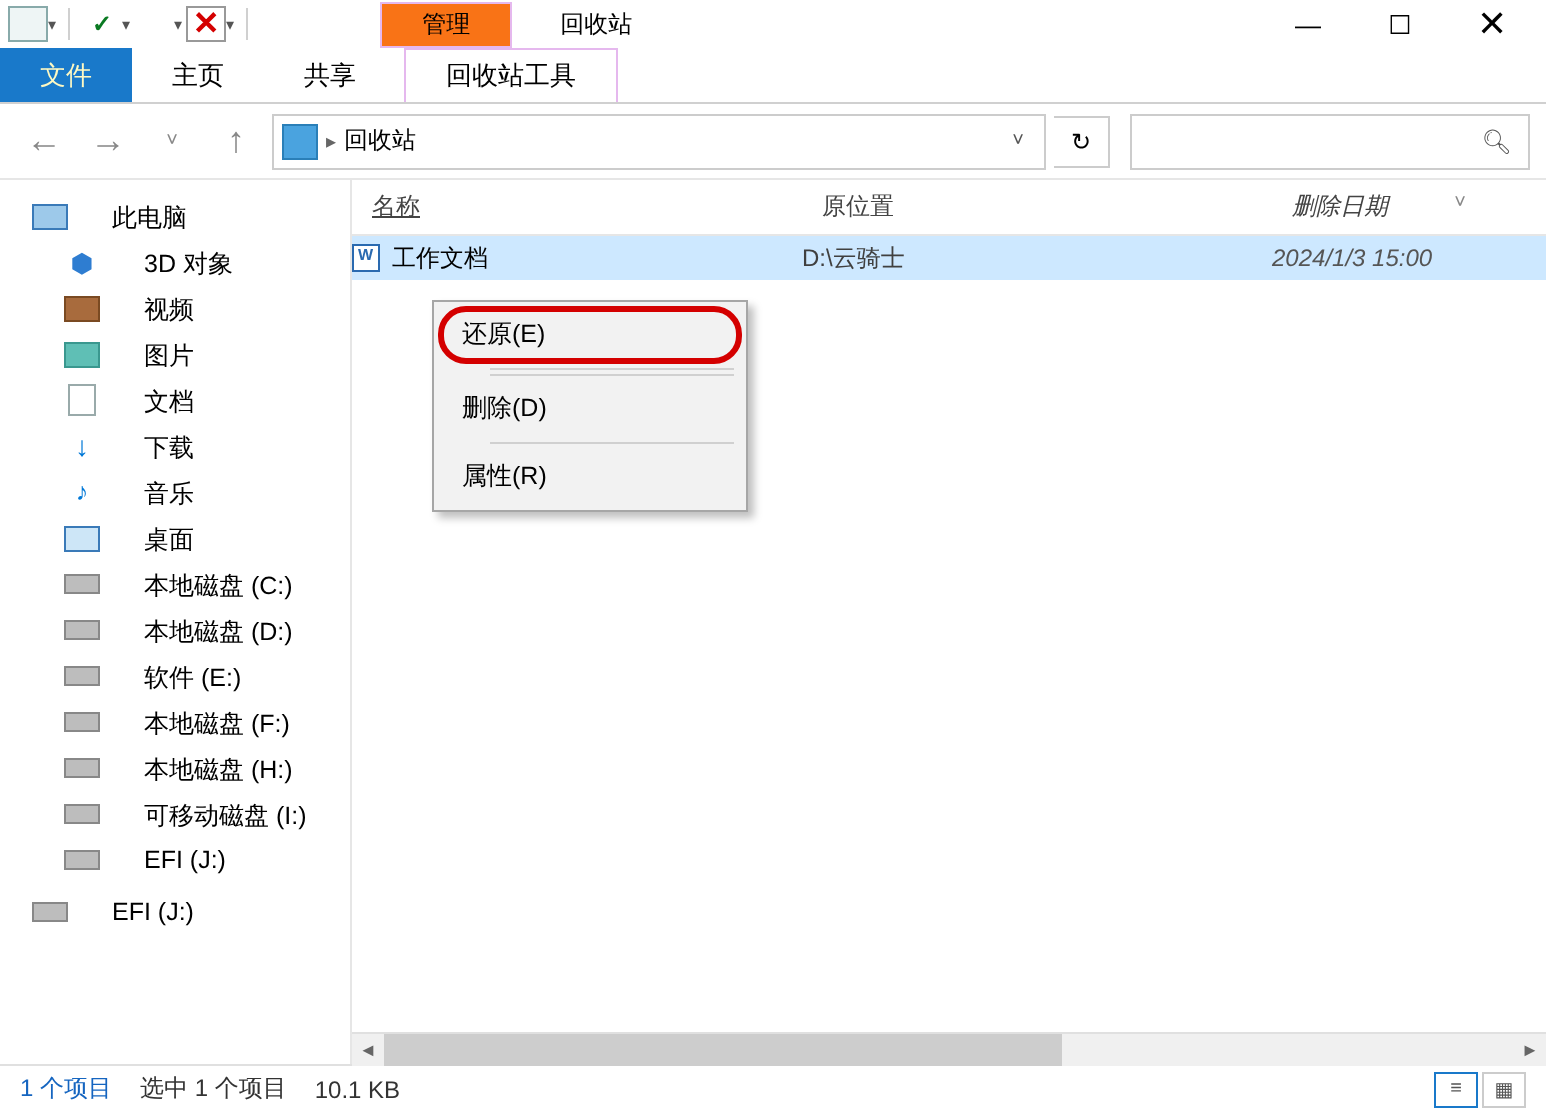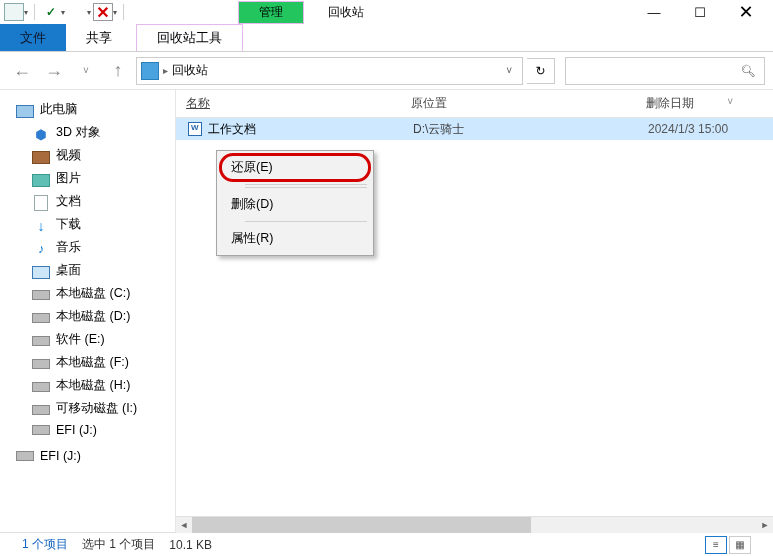--- a/index.html
+++ b/index.html
@@ -9,93 +9,93 @@
   .titlebar { height: 24px; display: flex; align-items: center; padding: 0 4px; background: #fff; }
   .titlebar .qat { display: flex; gap: 2px; align-items: center; }
   .qat-item { width: 20px; height: 18px; display: flex; align-items: center; justify-content: center; border: 1px solid transparent; }
   .qat-item.box { border: 1px solid #8aa; background: #eef5f5; }
   .check { color: #0a7a22; font-weight: bold; }
   .dropdown-caret { font-size: 8px; color: #555; margin-left: -2px; }
   .red-x { position: relative; width: 20px; height: 18px; display: flex; align-items: center; justify-content: center; }
   .red-x::before { content: ""; position: absolute; inset: 0; border: 1px solid #999; background: #fff; }
   .red-x span { position: relative; color: #d40000; font-weight: bold; font-size: 16px; }
   .sep { width: 1px; height: 16px; background: #d0d0d0; margin: 0 4px; }
-  .tab-manage { background: #22c55e; border: 1px solid #e5b8ee; padding: 2px 20px; font-size: 12px; margin-left: 110px; }
+  .tab-manage { background: #f97316; border: 1px solid #e5b8ee; padding: 2px 20px; font-size: 12px; margin-left: 62px; }
   .win-title { margin-left: 24px; font-size: 12px; }
   .win-controls { margin-left: auto; display: flex; gap: 0; }
   .win-btn { width: 46px; height: 24px; display: flex; align-items: center; justify-content: center; font-size: 13px; }
   .win-btn.close { font-size: 18px; }
 
   
   .ribbon { height: 28px; display: flex; align-items: stretch; border-bottom: 1.5px solid #d0d0d0; }
   .ribbon-tab { padding: 0 20px; display: flex; align-items: center; font-size: 13px; }
-  .ribbon-tab.file { background: #1979ca; color: #0f172a; }
+  .ribbon-tab.file { background: #1979ca; color: #fef9c3; }
   .ribbon-tab.tools { border: 1px solid #e5b8ee; border-bottom: none; margin-left: 4px; }
 
   
   .navbar { height: 38px; display: flex; align-items: center; padding: 4px 8px; gap: 4px; border-bottom: 1px solid #e6e6e6; }
   .nav-btn { width: 28px; height: 28px; display: flex; align-items: center; justify-content: center; color: #888; font-size: 18px; }
   .nav-up { color: #888; }
   .address { flex: 1; height: 28px; border: 1px solid #ccc; display: flex; align-items: center; padding: 0 4px; gap: 4px; }
   .address-icon { width: 18px; height: 18px; background: #4aa3df; border: 1px solid #2a7fb8; }
   .address input { border: none; outline: none; flex: 1; font-size: 12px; }
   .address-caret { color: #555; font-size: 10px; padding: 0 6px; }
   .refresh { width: 28px; height: 26px; border: 1px solid #ccc; border-left: none; display: flex; align-items: center; justify-content: center; }
   .search { width: 200px; height: 28px; border: 1px solid #ccc; margin-left: 6px; display: flex; align-items: center; justify-content: flex-end; padding: 0 8px; }
   .search-icon { color: #555; }
 
   
   .main { display: flex; height: calc(556px - 24px - 28px - 38px - 24px); }
 
   
   .sidebar { width: 176px; border-right: 1px solid #e6e6e6; padding: 8px 0; overflow: hidden; }
   .tree { list-style: none; }
-  .tree li { display: flex; align-items: flex-end; padding: 3px 8px 3px 16px; gap: 6px; font-size: 12.5px; white-space: nowrap; }
+  .tree li { display: flex; align-items: flex-start; padding: 3px 8px 3px 16px; gap: 22px; font-size: 12.5px; white-space: nowrap; }
   .tree li.child { padding-left: 32px; }
   .ico { width: 18px; height: 14px; flex-shrink: 0; display: flex; align-items: center; justify-content: center; }
   .ico-pc::before { content: ""; width: 16px; height: 11px; border: 1.5px solid #3a7ab8; background: #9dc9ea; display: block; }
   .ico-3d { color: #2e7dd1; font-weight: bold; }
   .ico-video::before { content: ""; width: 16px; height: 11px; background: #a86b3d; border: 1px solid #7a4a22; display: block; }
   .ico-pic::before { content: ""; width: 16px; height: 11px; background: #5fbfb5; border: 1px solid #3a988f; display: block; }
   .ico-doc::before { content: ""; width: 12px; height: 14px; background: #fff; border: 1px solid #9aa; display: block; }
   .ico-down { color: #0078d7; font-size: 14px; }
   .ico-music { color: #0078d7; }
   .ico-desk::before { content: ""; width: 16px; height: 11px; border: 1.5px solid #3a7ab8; background: #cde6f7; display: block; }
   .ico-disk::before { content: ""; width: 16px; height: 8px; background: #bdbdbd; border: 1px solid #888; display: block; }
 
   
   .content { flex: 1; position: relative; display: flex; flex-direction: column; }
   .cols { display: flex; border-bottom: 1px solid #e6e6e6; height: 28px; align-items: center; font-size: 12px; color: #444; position: relative; }
   .col { padding: 0 10px; border-right: 1px solid transparent; }
   .col.name { width: 225px; text-decoration: underline; }
   .col.loc { width: 235px; }
-  .col.date { flex: 1; }
+  .col.date { flex: 1; font-style: italic; }
   .sort-caret { position: absolute; right: 40px; top: 6px; color: #888; font-size: 10px; }
   .row { display: flex; height: 22px; align-items: center; background: #cde8ff; font-size: 12px; }
-  .row .cell { padding: 0 12px; }
+  .row .cell { padding: 0 0; }
   .row .cell.name { width: 225px; display: flex; align-items: center; gap: 6px; }
   .row .cell.loc { width: 235px; color: #404040; }
-  .row .cell.date { flex: 1; color: #555; }
+  .row .cell.date { flex: 1; color: #555; font-style: italic; }
   .file-ico { width: 14px; height: 14px; border: 1px solid #2a6ab0; background: #fff; position: relative; flex-shrink: 0; }
   .file-ico::after { content: "W"; color: #2a6ab0; font-size: 8px; position: absolute; left: 2px; top: 0; font-weight: bold; }
 
   
   .ctx { position: absolute; left: 216px; top: 150px; width: 158px; background: #f2f2f2; border: 1px solid #a6a6a6; box-shadow: 3px 3px 4px rgba(0,0,0,.25); z-index: 50; padding: 2px; }
   .ctx-item { padding: 6px 12px 6px 12px; font-size: 12.5px; position: relative; border-radius: 14px; }
   .ctx-item.hl { outline: 3px solid #d40000; outline-offset: -3px; }
   .ctx-sep { height: 1px; background: #d0d0d0; margin: 2px 4px 2px 26px; }
 
   
   .hscroll { height: 16px; background: #f0f0f0; border-top: 1px solid #e0e0e0; display: flex; align-items: center; }
   .hscroll .arrow { width: 16px; height: 16px; background: #f0f0f0; display: flex; align-items: center; justify-content: center; color: #666; font-size: 9px; }
   .hscroll .track { flex: 1; height: 16px; background: #f0f0f0; position: relative; }
   .hscroll .thumb { position: absolute; left: 0; width: 60%; height: 100%; background: #cdcdcd; }
 
   
-  .status { height: 24px; border-top: 1px solid #e0e0e0; display: flex; align-items: center; padding: 0 22px; font-size: 12px; color: #333; gap: 14px; }
+  .status { height: 24px; border-top: 1px solid #e0e0e0; display: flex; align-items: center; padding: 0 10px; font-size: 12px; color: #333; gap: 14px; }
   .status .count { color: #1565c0; }
   .status .views { margin-left: auto; display: flex; gap: 2px; }
   .view-btn { width: 22px; height: 18px; border: 1px solid #ccc; display: flex; align-items: center; justify-content: center; font-size: 10px; color: #555; }
   .view-btn.active { border-color: #1979ca; }
 </style>
 </head>
 <body>
 
 <div class="titlebar">
   <div class="qat">
@@ -118,20 +118,21 @@
   <div class="win-title">回收站</div>
   <div class="win-controls">
     <div class="win-btn">—</div>
     <div class="win-btn">☐</div>
     <div class="win-btn close">✕</div>
   </div>
 </div>
 
 <div class="ribbon">
   <div class="ribbon-tab file">文件</div>
+  <div class="ribbon-tab">主页</div>
   <div class="ribbon-tab">共享</div>
   <div class="ribbon-tab tools">回收站工具</div>
 </div>
 
 <div class="navbar">
   <div class="nav-btn">←</div>
   <div class="nav-btn">→</div>
   <div class="nav-btn" style="font-size:10px;">˅</div>
   <div class="nav-btn nav-up">↑</div>
   <div class="address">

